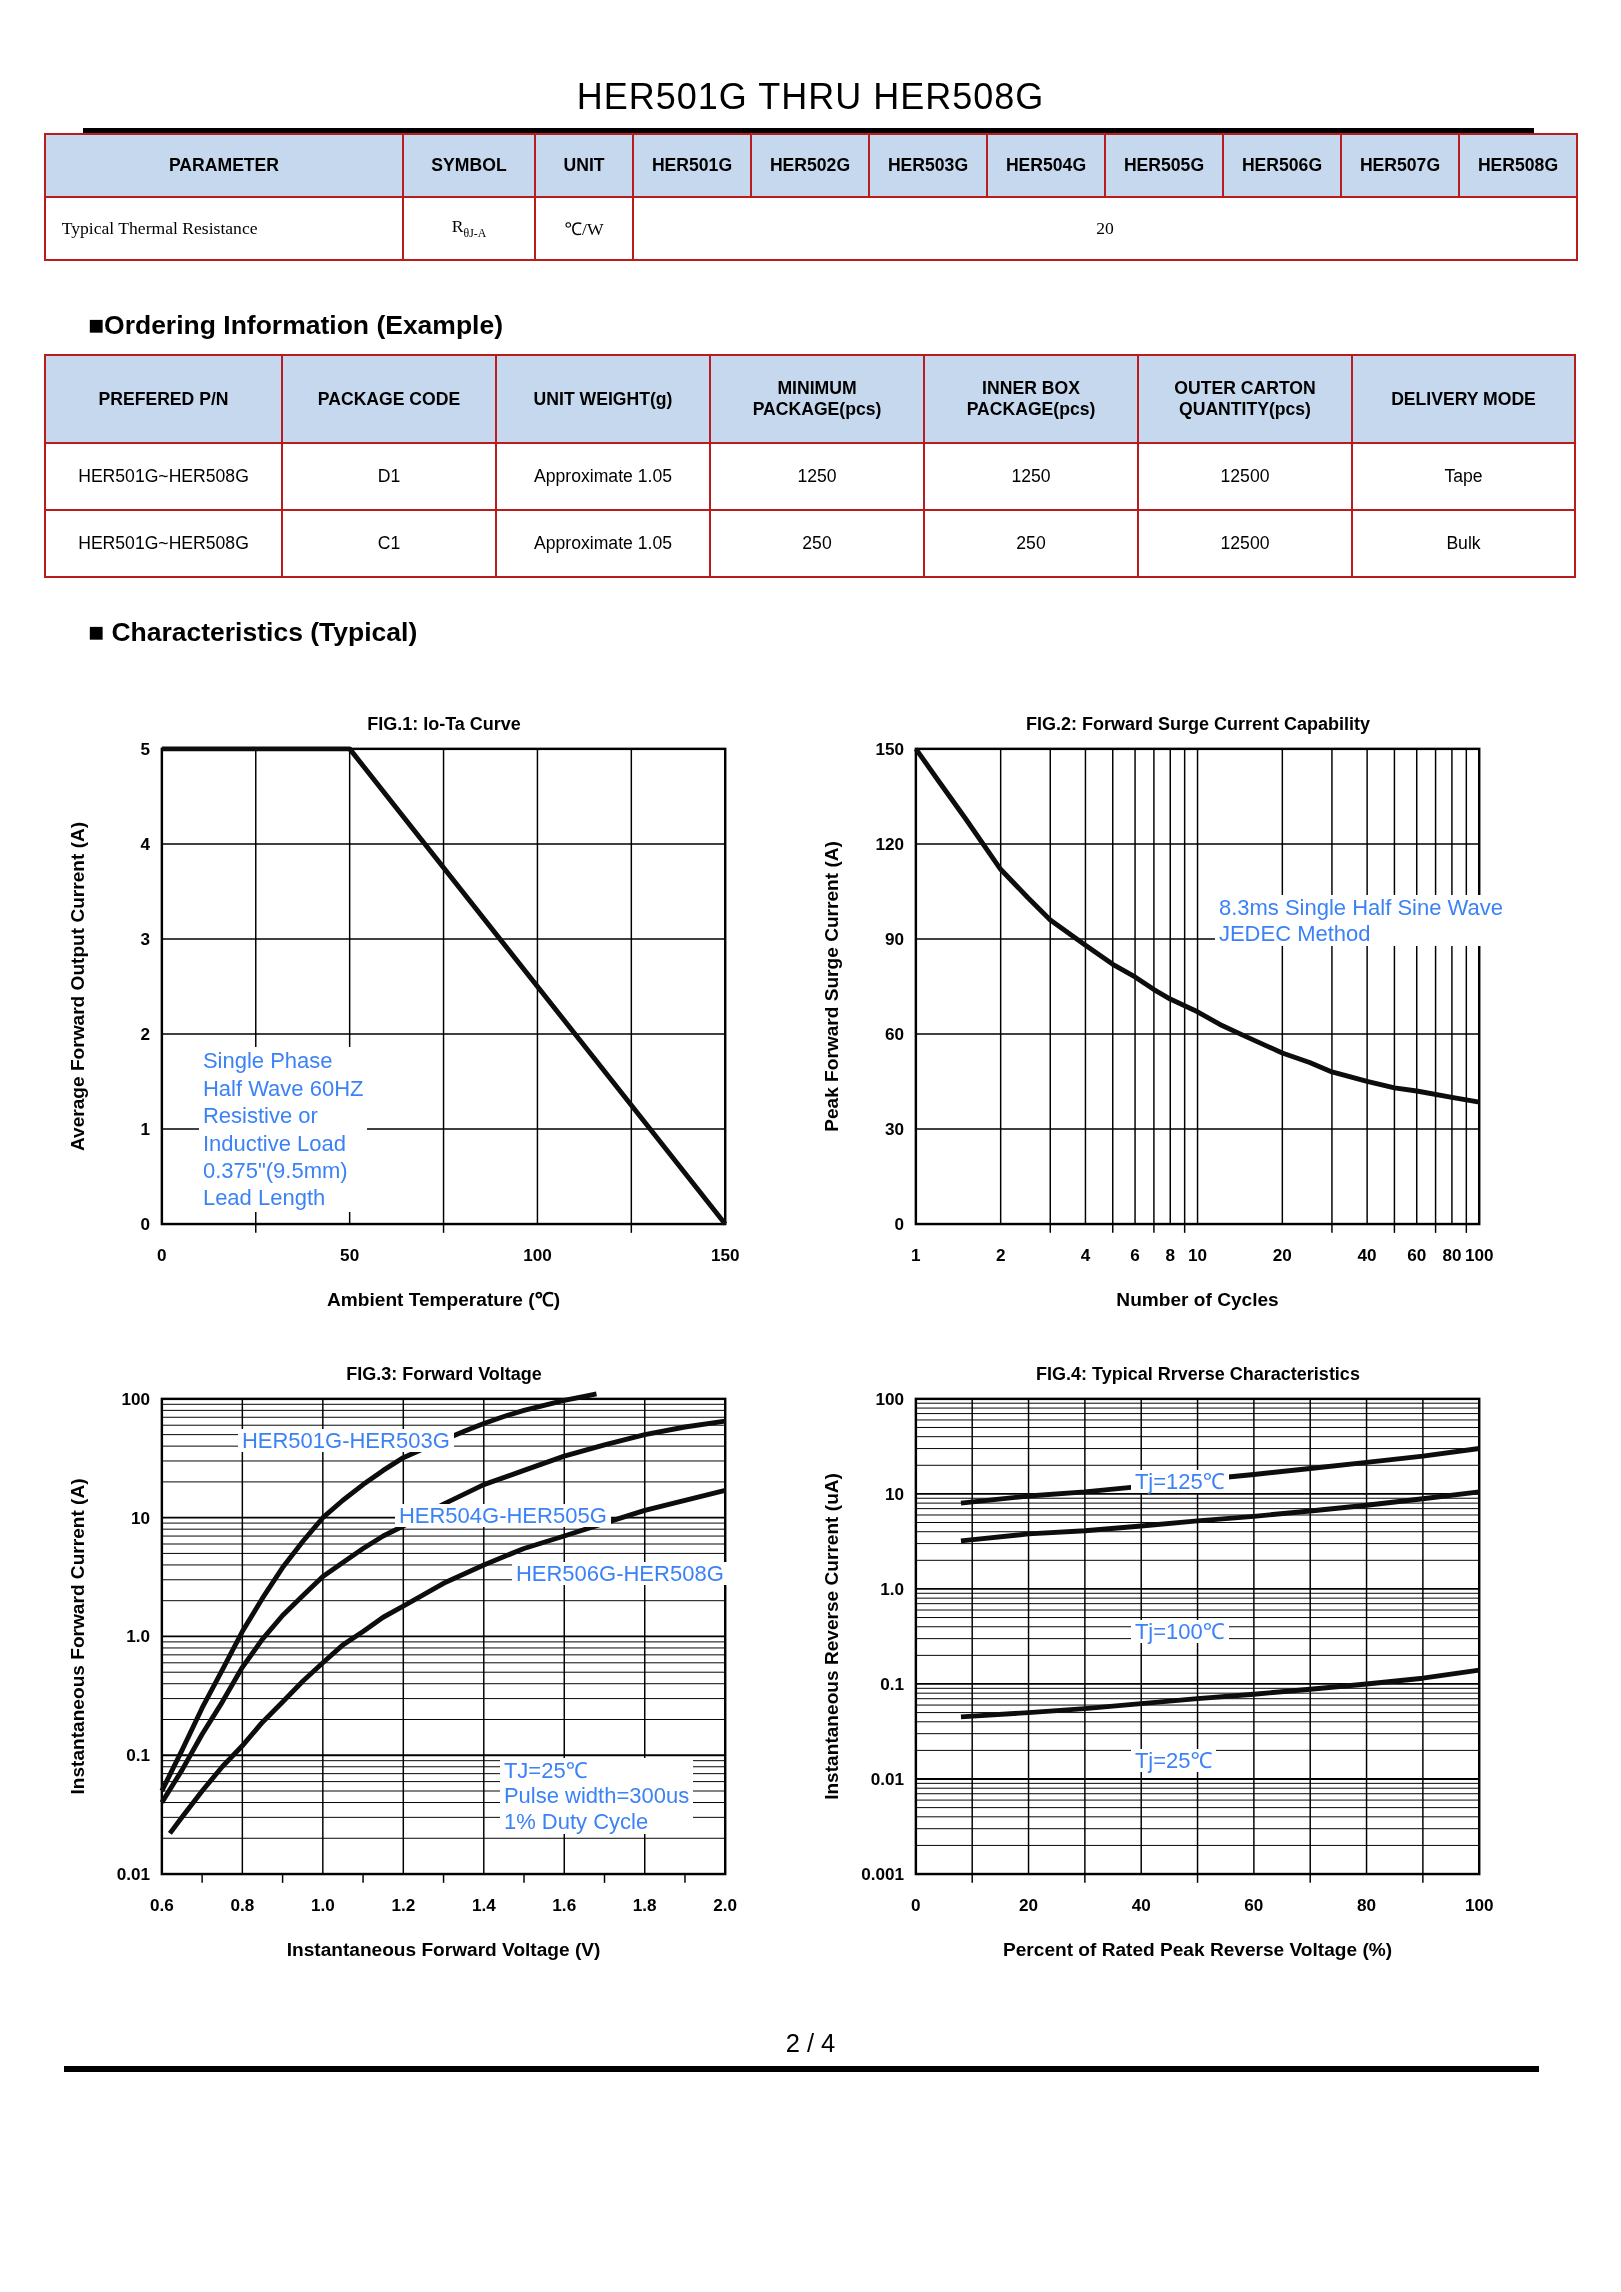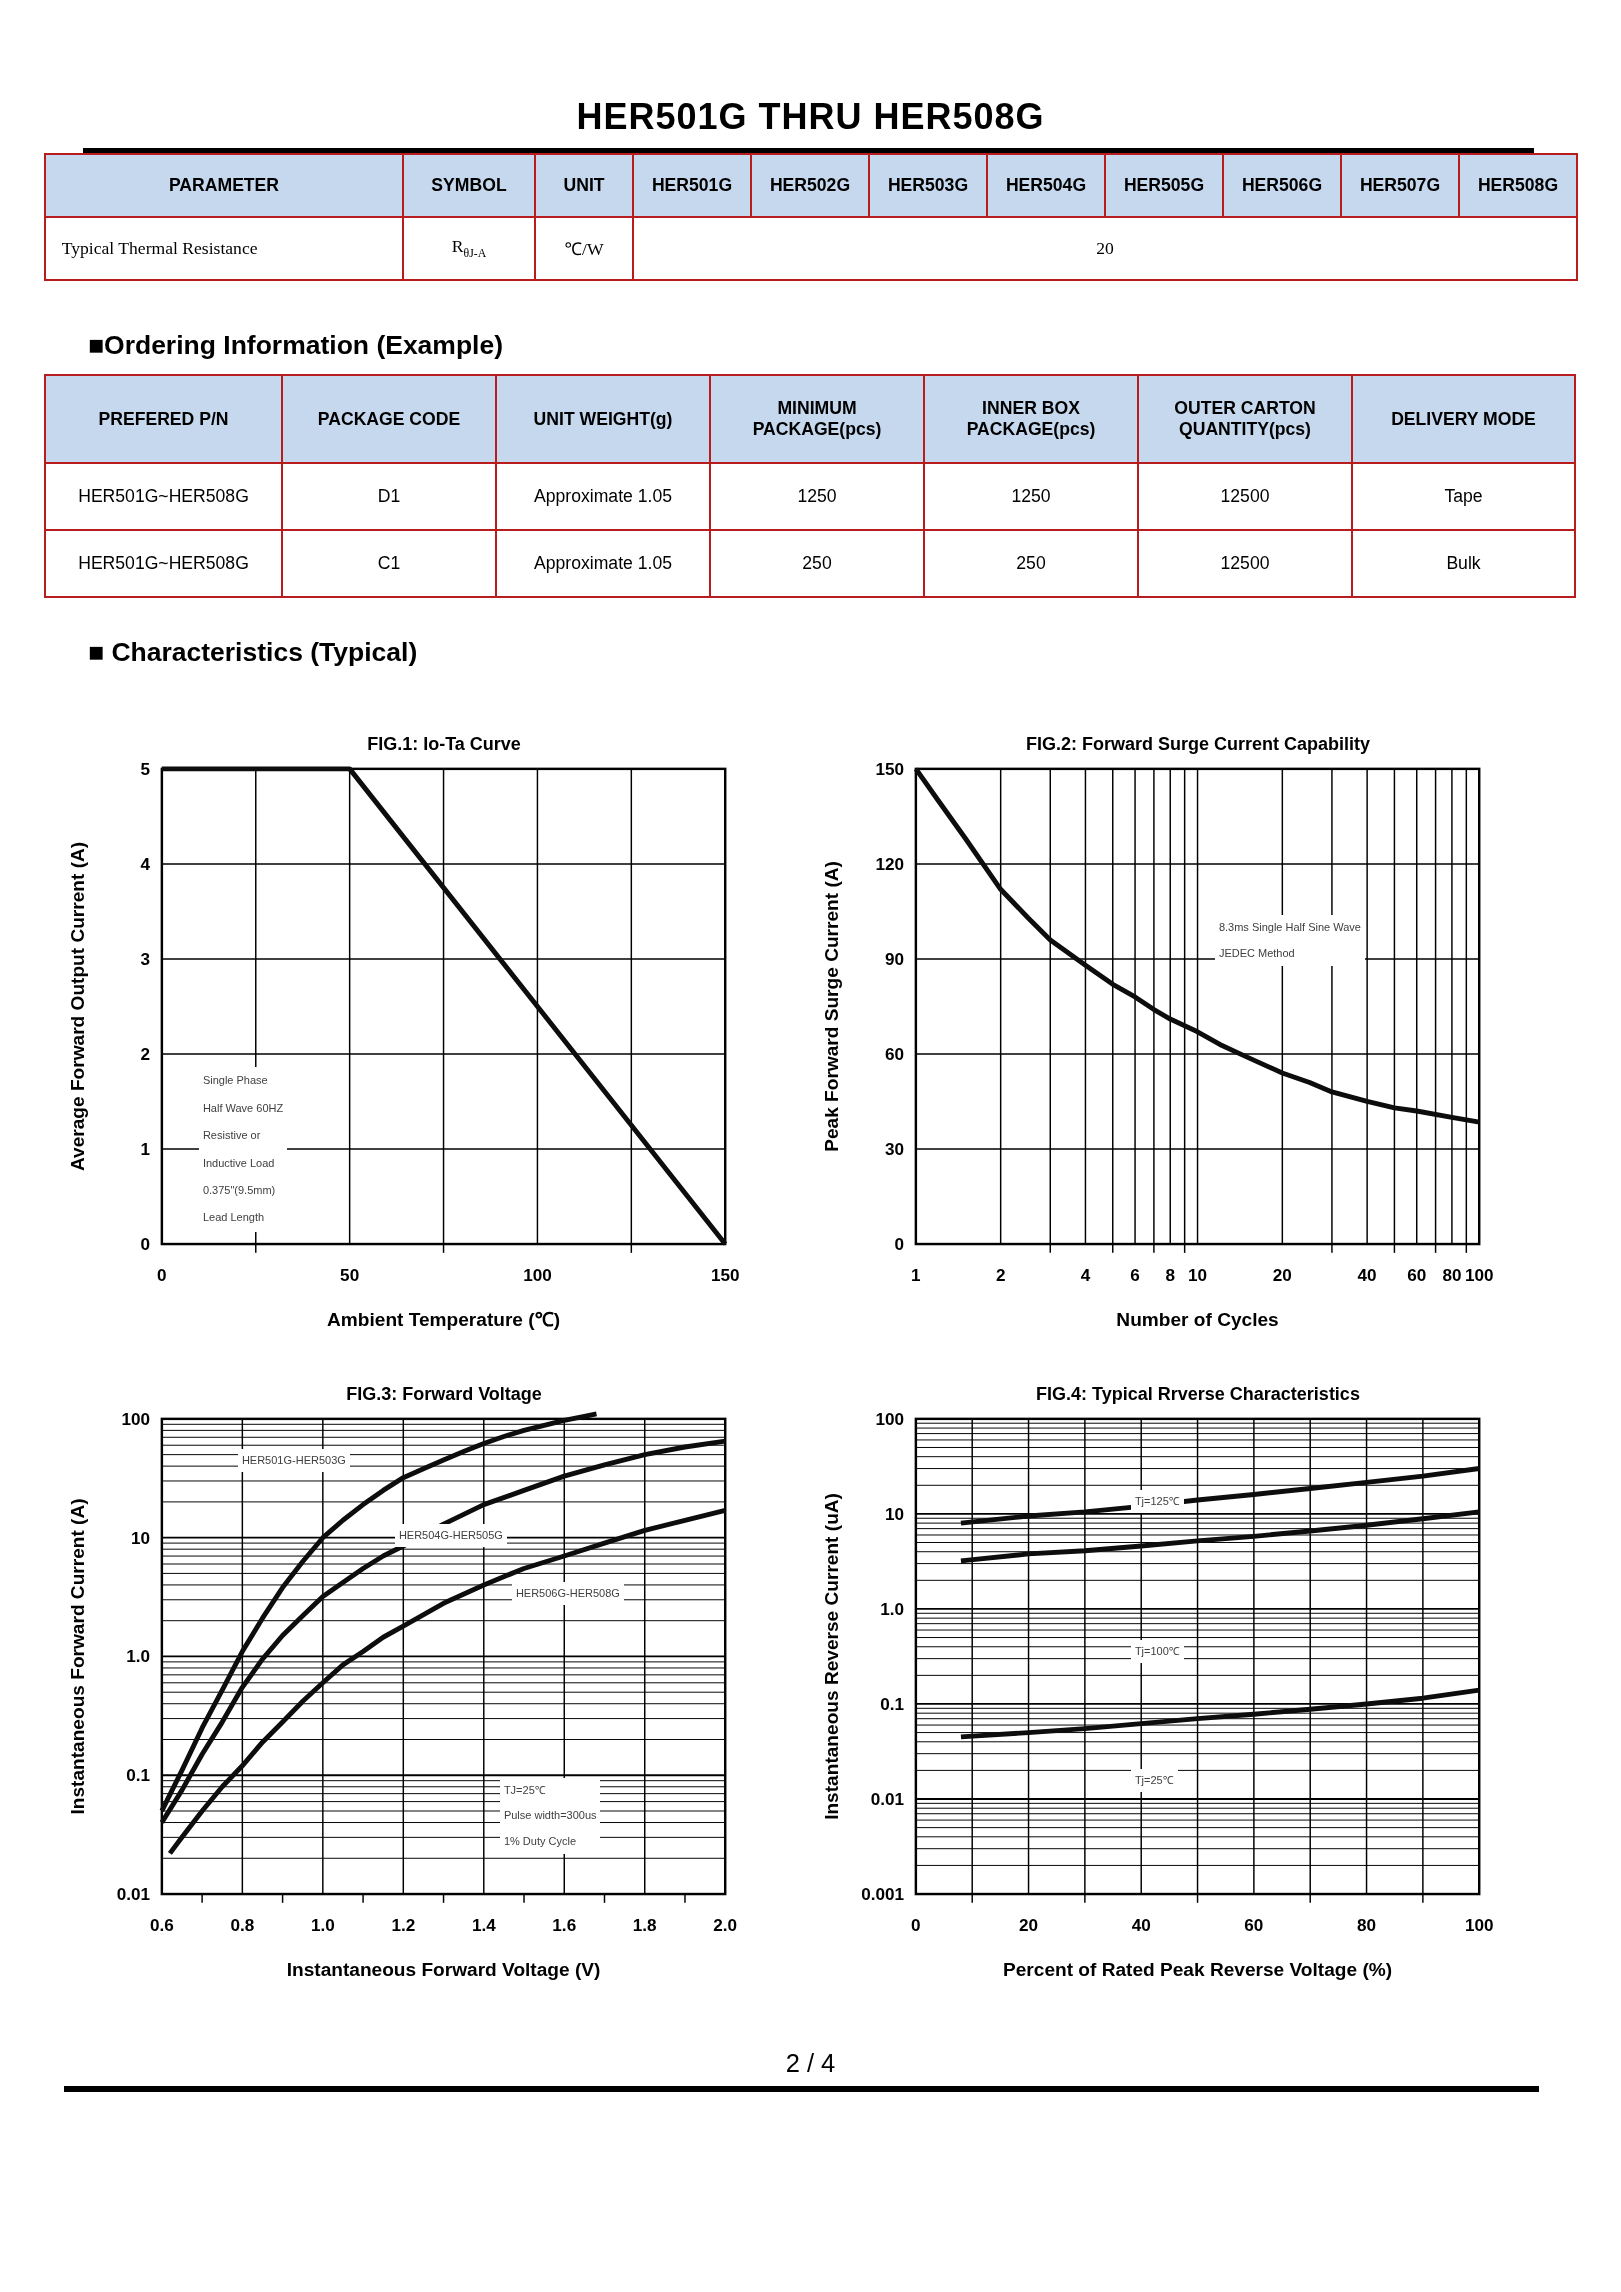--- a/index.html
+++ b/index.html
@@ -1,20 +1,20 @@
 <!DOCTYPE html>
 <html><head>
 <meta charset="utf-8">
 <style>
   html,body { margin:0; padding:0; background:#888; }
   .page {
     position:relative; width:1621px; height:2293px; background:#ffffff;
     color:#000; font-family:"Liberation Sans", sans-serif; overflow:hidden;
   }
-  .doc-title { padding-top:96px; text-align:center; font-size:36px; font-weight:bold; letter-spacing:1px; }
+  .doc-title { padding-top:76px; text-align:center; font-size:36px; font-weight:normal; letter-spacing:1px; }
   .title-rule { width:1451px; height:4.9px; background:#000; margin:9.8px 0 0 83px; }
   .section-heading { font-size:26.5px; font-weight:bold; margin:35px 0 13.7px 88px; }
   .section-heading .note { font-size:21.6px; font-weight:normal; }
   .section-heading .note sub { font-size:13.7px; }
   .ord-heading { margin-top:49px; }
   .char-heading { margin-top:39px; }
   table { border-collapse:collapse; margin-left:44px; width:1529px; table-layout:fixed; }
   th, td { border:2px solid #b91c1c; text-align:center; vertical-align:middle; }
   th { background:#c5d8ee; font-size:17.6px; font-weight:bold; white-space:pre-line; }
   td { font-size:17.6px; font-weight:normal; background:#fff; }
@@ -26,22 +26,22 @@
   .t2 td { height:63px; }
   .figures {
     display:grid; grid-template-columns:725px 725px; column-gap:29px; row-gap:21.6px;
     margin:54px 0 0 59px;
   }
   .figure { position:relative; width:725px; height:628px; }
   .fig-title { position:absolute; top:11.8px; left:103px; width:564px; text-align:center;
     font-size:18px; font-weight:bold; }
   .figure svg { position:absolute; top:29px; left:0; }
   .chart-label {
-    position:absolute; background:#ffffff; font-size:11px; line-height:23.5px;
-    white-space:pre; padding:0 3.9px; color:#404040;
+    position:absolute; background:#ffffff; font-size:22px; line-height:23.5px;
+    white-space:pre; padding:0 3.9px; color:#3b82f6;
   }
   .page-num { text-align:center; font-size:25.5px; margin-top:49px; }
   .footer-rule { width:1475px; height:5.9px; background:#000; margin:7.8px 0 0 64px; }
 </style>
 </head>
 <body>
 
 <div class="page">
 
   <div class="doc-title">HER501G THRU HER508G</div>

